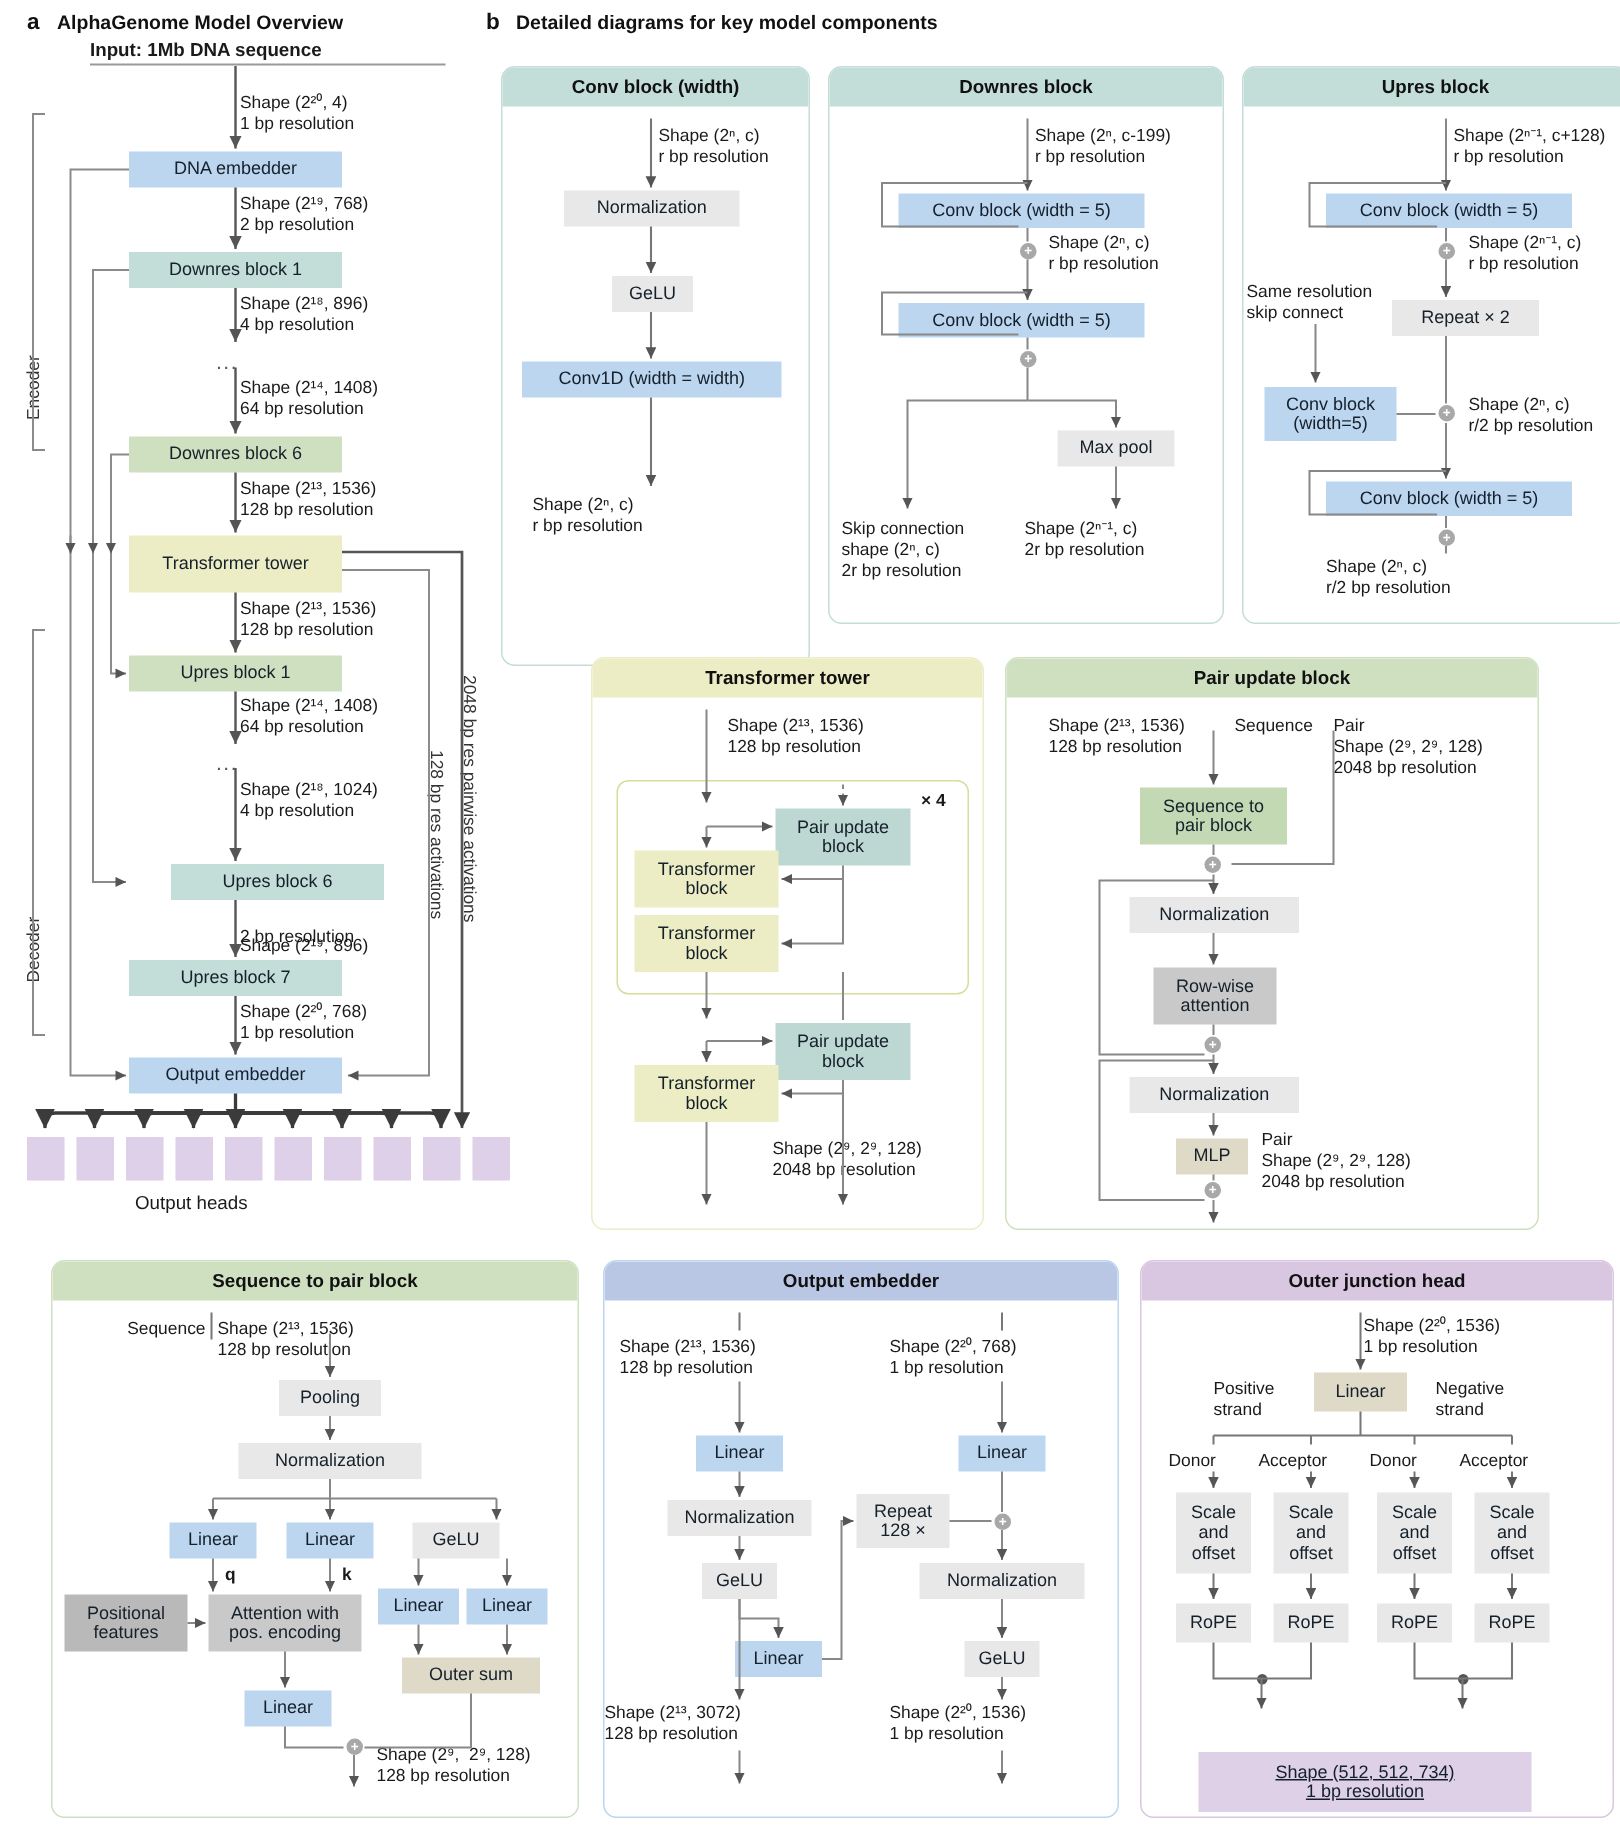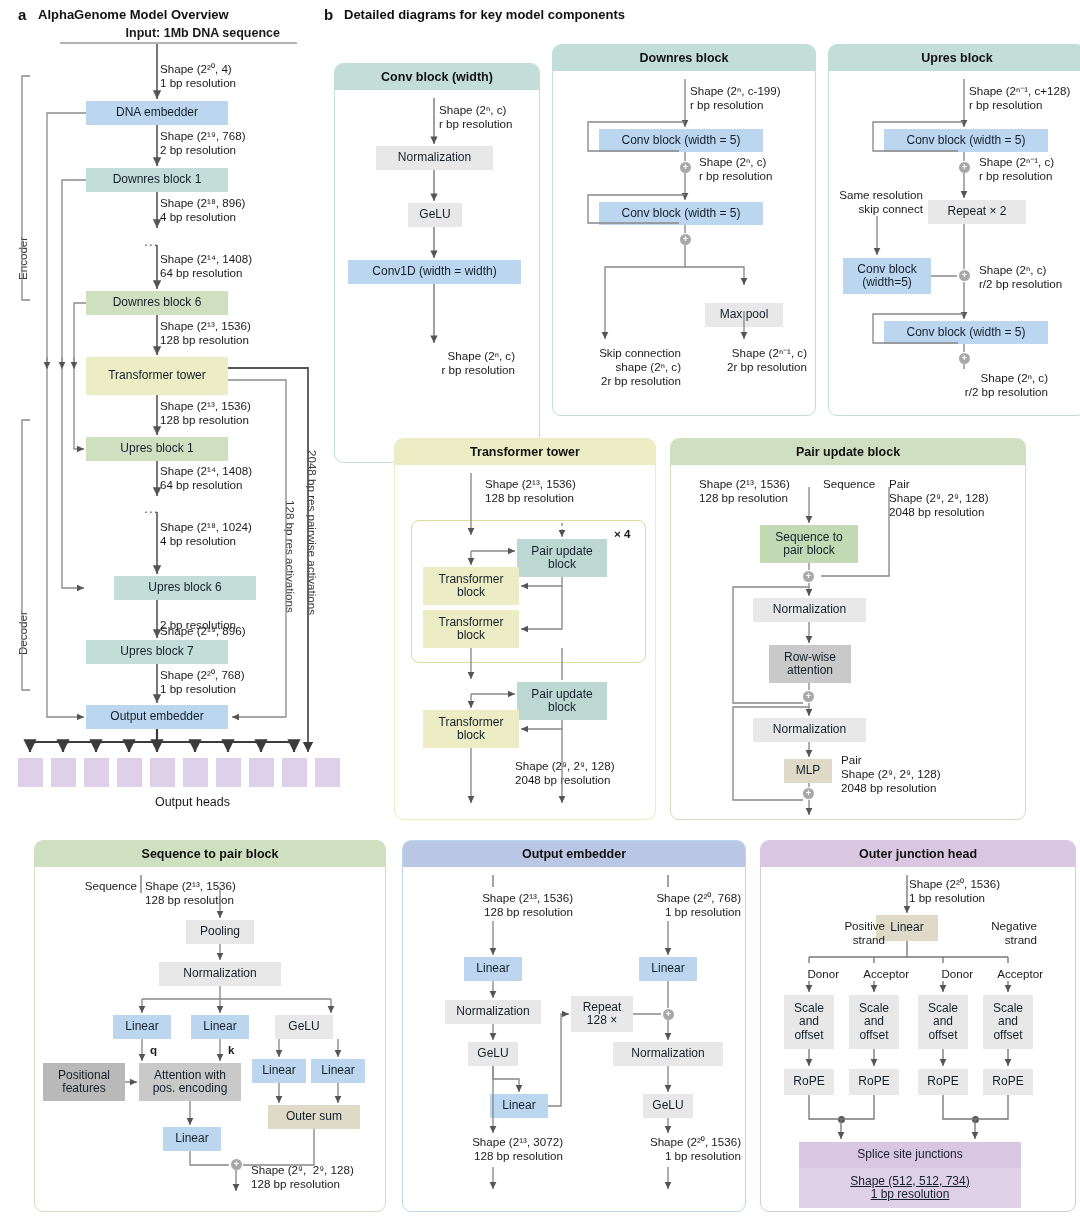--- a/index.html
+++ b/index.html
@@ -59,21 +59,21 @@
   .n-purple-l{ background:#ded0e6;text-decoration:underline; }
 
   
   .lbl {
     position:absolute;
     font-size:11.6px;
     line-height:1.24;
     color:#1a1a1a;
     white-space:pre;
   }
-  .lbl.c { text-align:right; }
+  .lbl.c { text-align:left; }
   .lbl.r { text-align:right; }
   .lbl.w { white-space:normal; }
 
   .vlabel {
     position:absolute;
     font-size:11.6px; color:#333;
     transform-origin:0 0;
     white-space:nowrap;
   }
 
@@ -199,21 +199,21 @@
       <path d="M157,742 L221,742 Q228,742 228,749 L228,752" stroke="#3b3b3b" stroke-width="2.2" marker-end="url(#arK)"></path>
       <path d="M157,742 L254,742 Q261,742 261,749 L261,752" stroke="#3b3b3b" stroke-width="2.2" marker-end="url(#arK)"></path>
       <path d="M157,742 L287,742 Q294,742 294,749 L294,752" stroke="#3b3b3b" stroke-width="2.2" marker-end="url(#arK)"></path>
     </g>
   </svg>
 </div>
 
 <div class="abs panel-letter" style="left:324px;top:6px;">b</div>
 <div class="abs panel-title" style="left:344px;top:7px;">Detailed diagrams for key model components</div>
 
-<div class="card" style="left:334px;top:44px;width:206px;height:400px;border:1px solid #c3ddd8;margin-top:19px;">
+<div class="card" style="left:334px;top:44px;width:206px;height:400px;border:1px solid #c3ddd8;">
   <div class="card-head n-teal">Conv block (width)</div>
   <div class="card-body">
     <div class="lbl" style="left:104px;top:13px;">Shape (2ⁿ, c)</div>
     <div class="lbl" style="left:104px;top:27px;">r bp resolution</div>
     <div class="node n-grey" style="left:41px;top:56px;width:117px;height:24px;">Normalization</div>
     <div class="node n-grey" style="left:73px;top:113px;width:54px;height:24px;">GeLU</div>
     <div class="node n-blue" style="left:13px;top:170px;width:173px;height:24px;text-align:right;">Conv1D (width = width)</div>
     <div class="lbl c" style="left:20px;top:259px;width:160px;">Shape (2ⁿ, c)</div>
     <div class="lbl c" style="left:20px;top:273px;width:160px;">r bp resolution</div>
     <svg class="ov" width="206" height="346">
@@ -234,21 +234,21 @@
     <div class="lbl" style="left:137px;top:27px;">r bp resolution</div>
 
     <div class="node n-blue" style="left:46px;top:58px;width:164px;height:23px;">Conv block (width = 5)</div>
     <div class="plus" style="left:127px;top:91px;">+</div>
     <div class="lbl" style="left:146px;top:84px;">Shape (2ⁿ, c)</div>
     <div class="lbl" style="left:146px;top:98px;">r bp resolution</div>
 
     <div class="node n-blue" style="left:46px;top:131px;width:164px;height:23px;">Conv block (width = 5)</div>
     <div class="plus" style="left:127px;top:163px;">+</div>
 
-    <div class="node n-grey" style="left:152px;top:216px;width:78px;height:24px;margin-top:16px;">Max pool</div>
+    <div class="node n-grey" style="left:152px;top:216px;width:78px;height:24px;">Max pool</div>
 
     <div class="lbl c" style="left:8px;top:275px;width:120px;">Skip connection</div>
     <div class="lbl c" style="left:8px;top:289px;width:120px;">shape (2ⁿ, c)</div>
     <div class="lbl c" style="left:8px;top:303px;width:120px;">2r bp resolution</div>
     <div class="lbl c" style="left:130px;top:275px;width:124px;">Shape (2ⁿ⁻¹, c)</div>
     <div class="lbl c" style="left:130px;top:289px;width:124px;">2r bp resolution</div>
 
     <svg class="ov" width="264" height="346">
       <g stroke="#888" stroke-width="1.35" fill="none">
         <line x1="132" y1="8" x2="132" y2="56" marker-end="url(#ar)"></line>
@@ -545,21 +545,20 @@
 offset</div>
 
     <div class="node n-grey" style="left:23px;top:202px;width:50px;height:26px;">RoPE</div>
     <div class="node n-grey" style="left:88px;top:202px;width:50px;height:26px;">RoPE</div>
     <div class="node n-grey" style="left:157px;top:202px;width:50px;height:26px;">RoPE</div>
     <div class="node n-grey" style="left:222px;top:202px;width:50px;height:26px;">RoPE</div>
 
     <div class="dot" style="left:77px;top:249px;"></div>
     <div class="dot" style="left:211px;top:249px;"></div>
 
-    <div class="node n-purple" style="left:38px;top:275px;width:222px;height:26px;">Splice site junctions</div>
     <div class="node n-purple-l" style="left:38px;top:301px;width:222px;height:40px;flex-direction:column;">
       <div>Shape (512, 512, 734)</div>
       <div>1 bp resolution</div>
     </div>
 
     <svg class="ov" width="316" height="346">
       <g stroke="#777" stroke-width="1.35" fill="none">
         <line x1="146" y1="8" x2="146" y2="46" marker-end="url(#ar)"></line>
         <path d="M146,74 L146,90"></path>
         <path d="M48,90 L247,90"></path>

